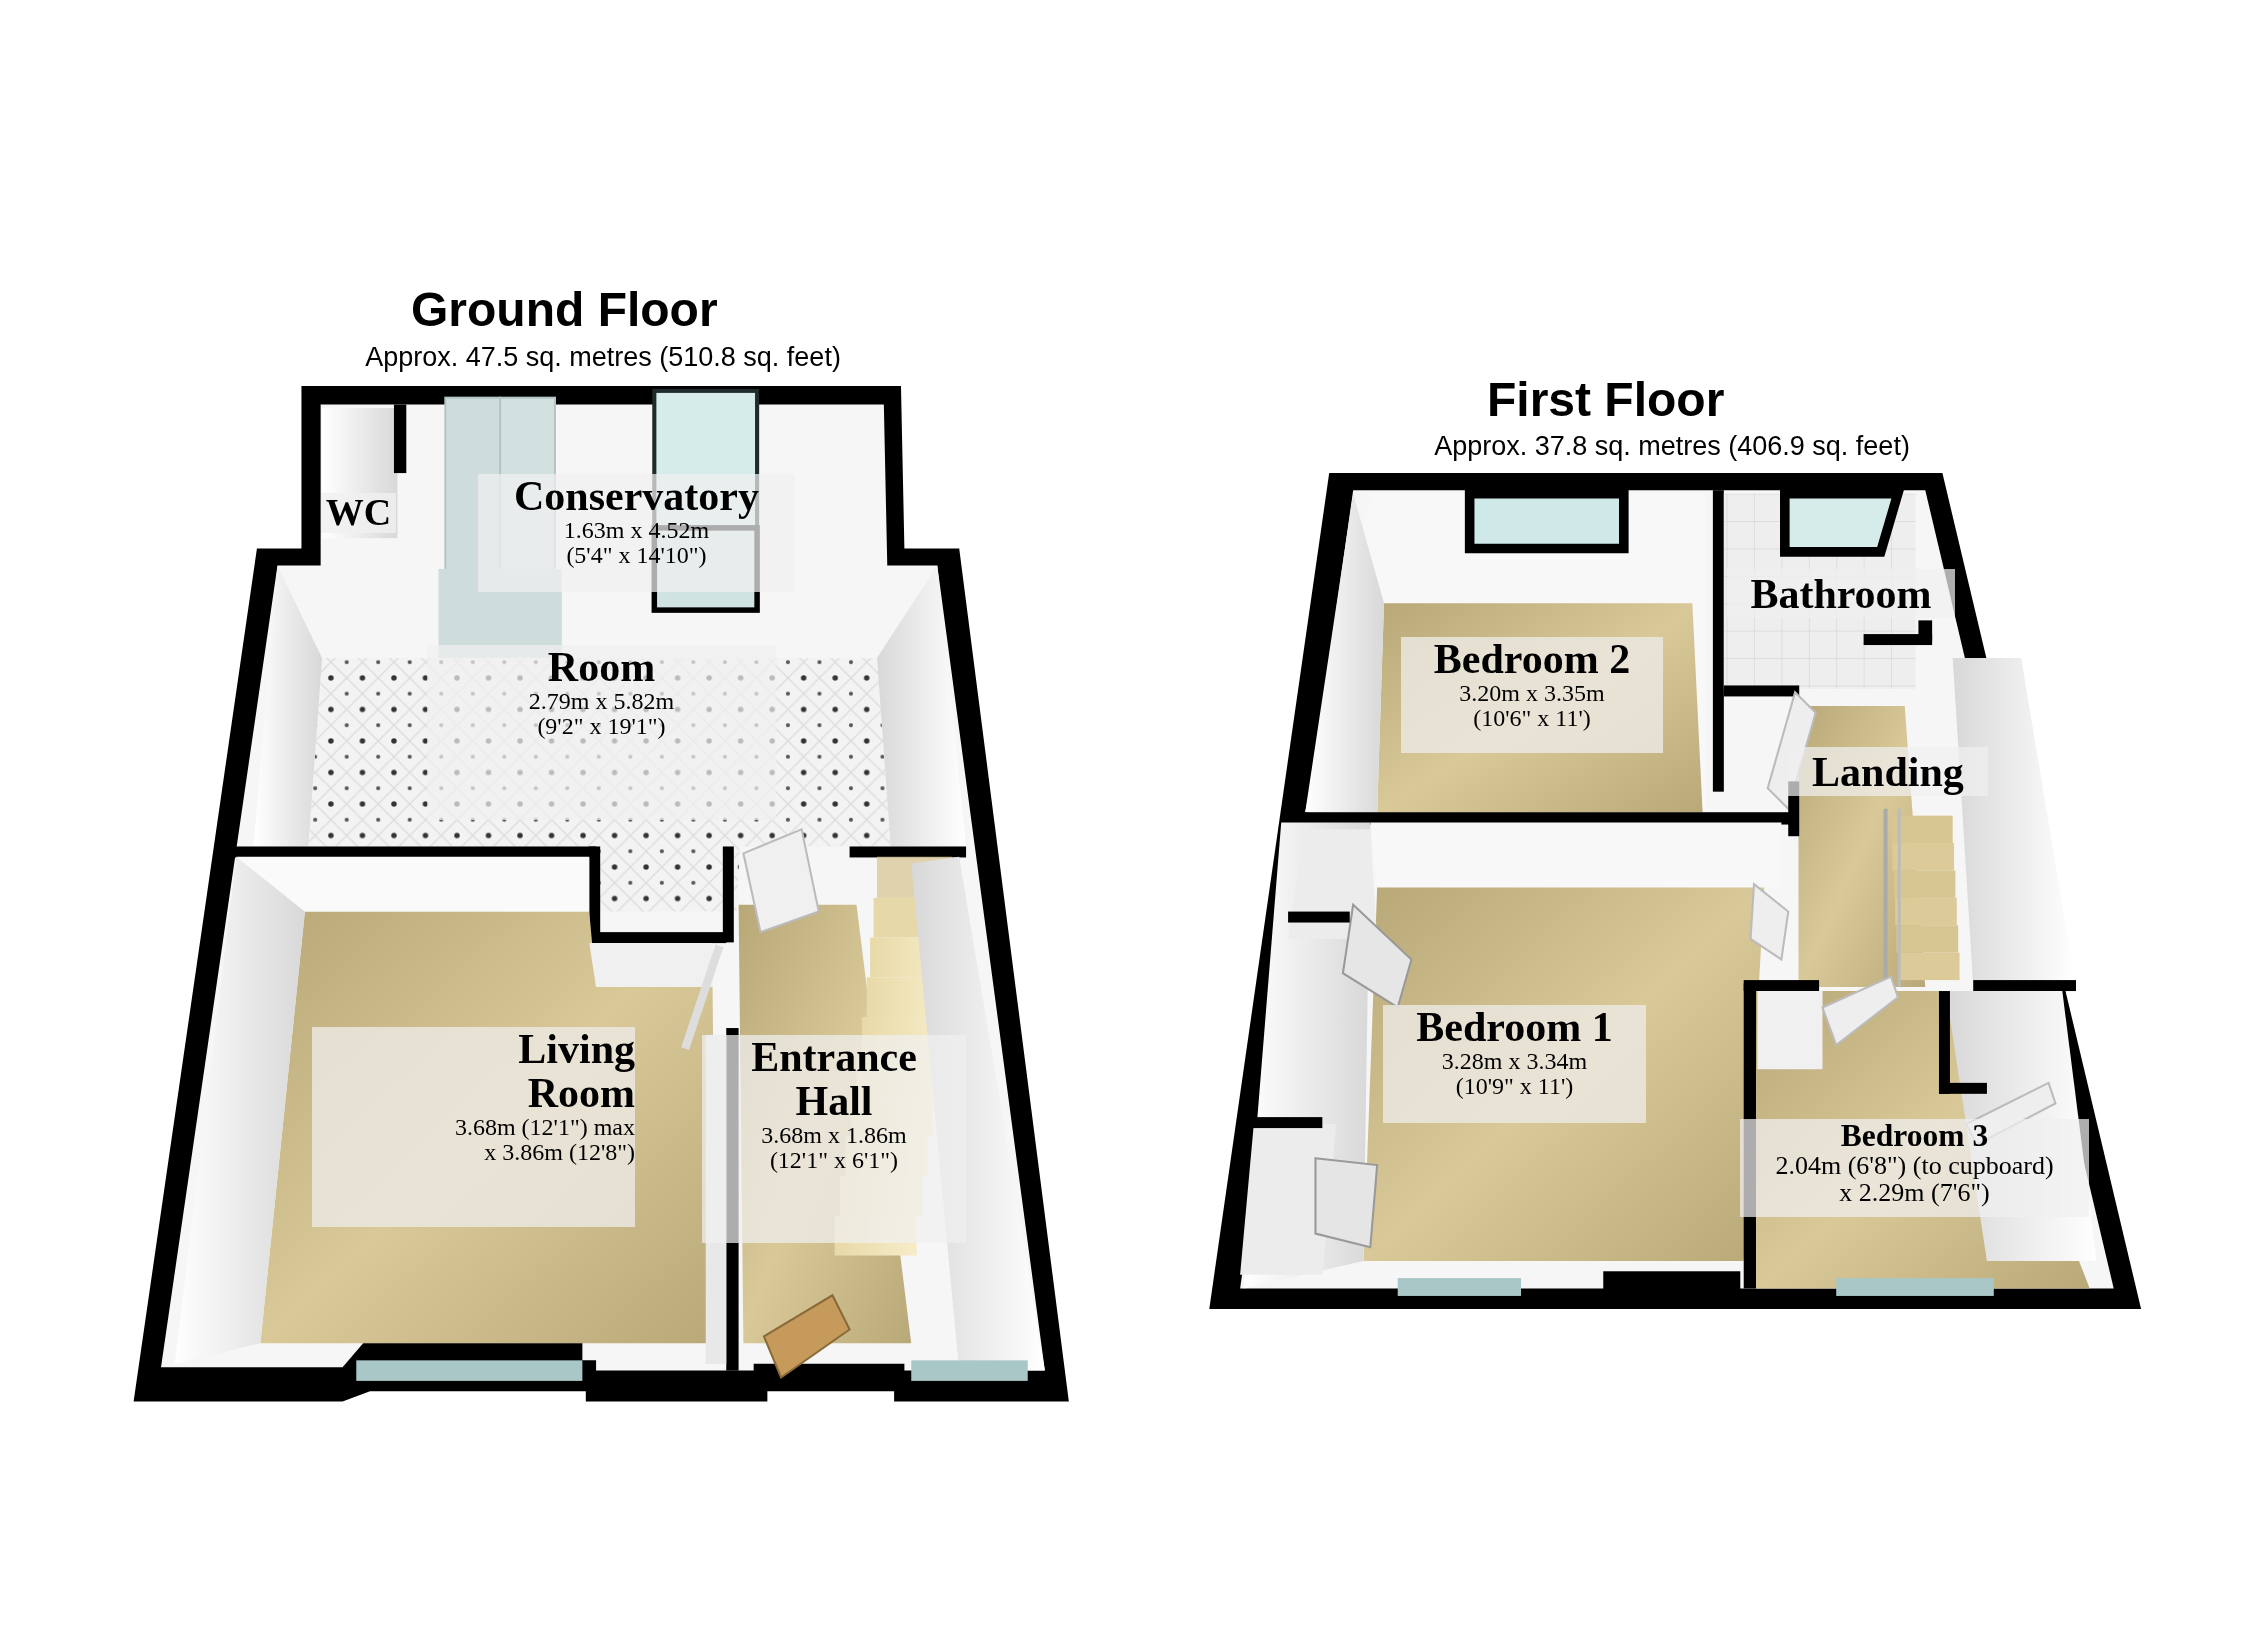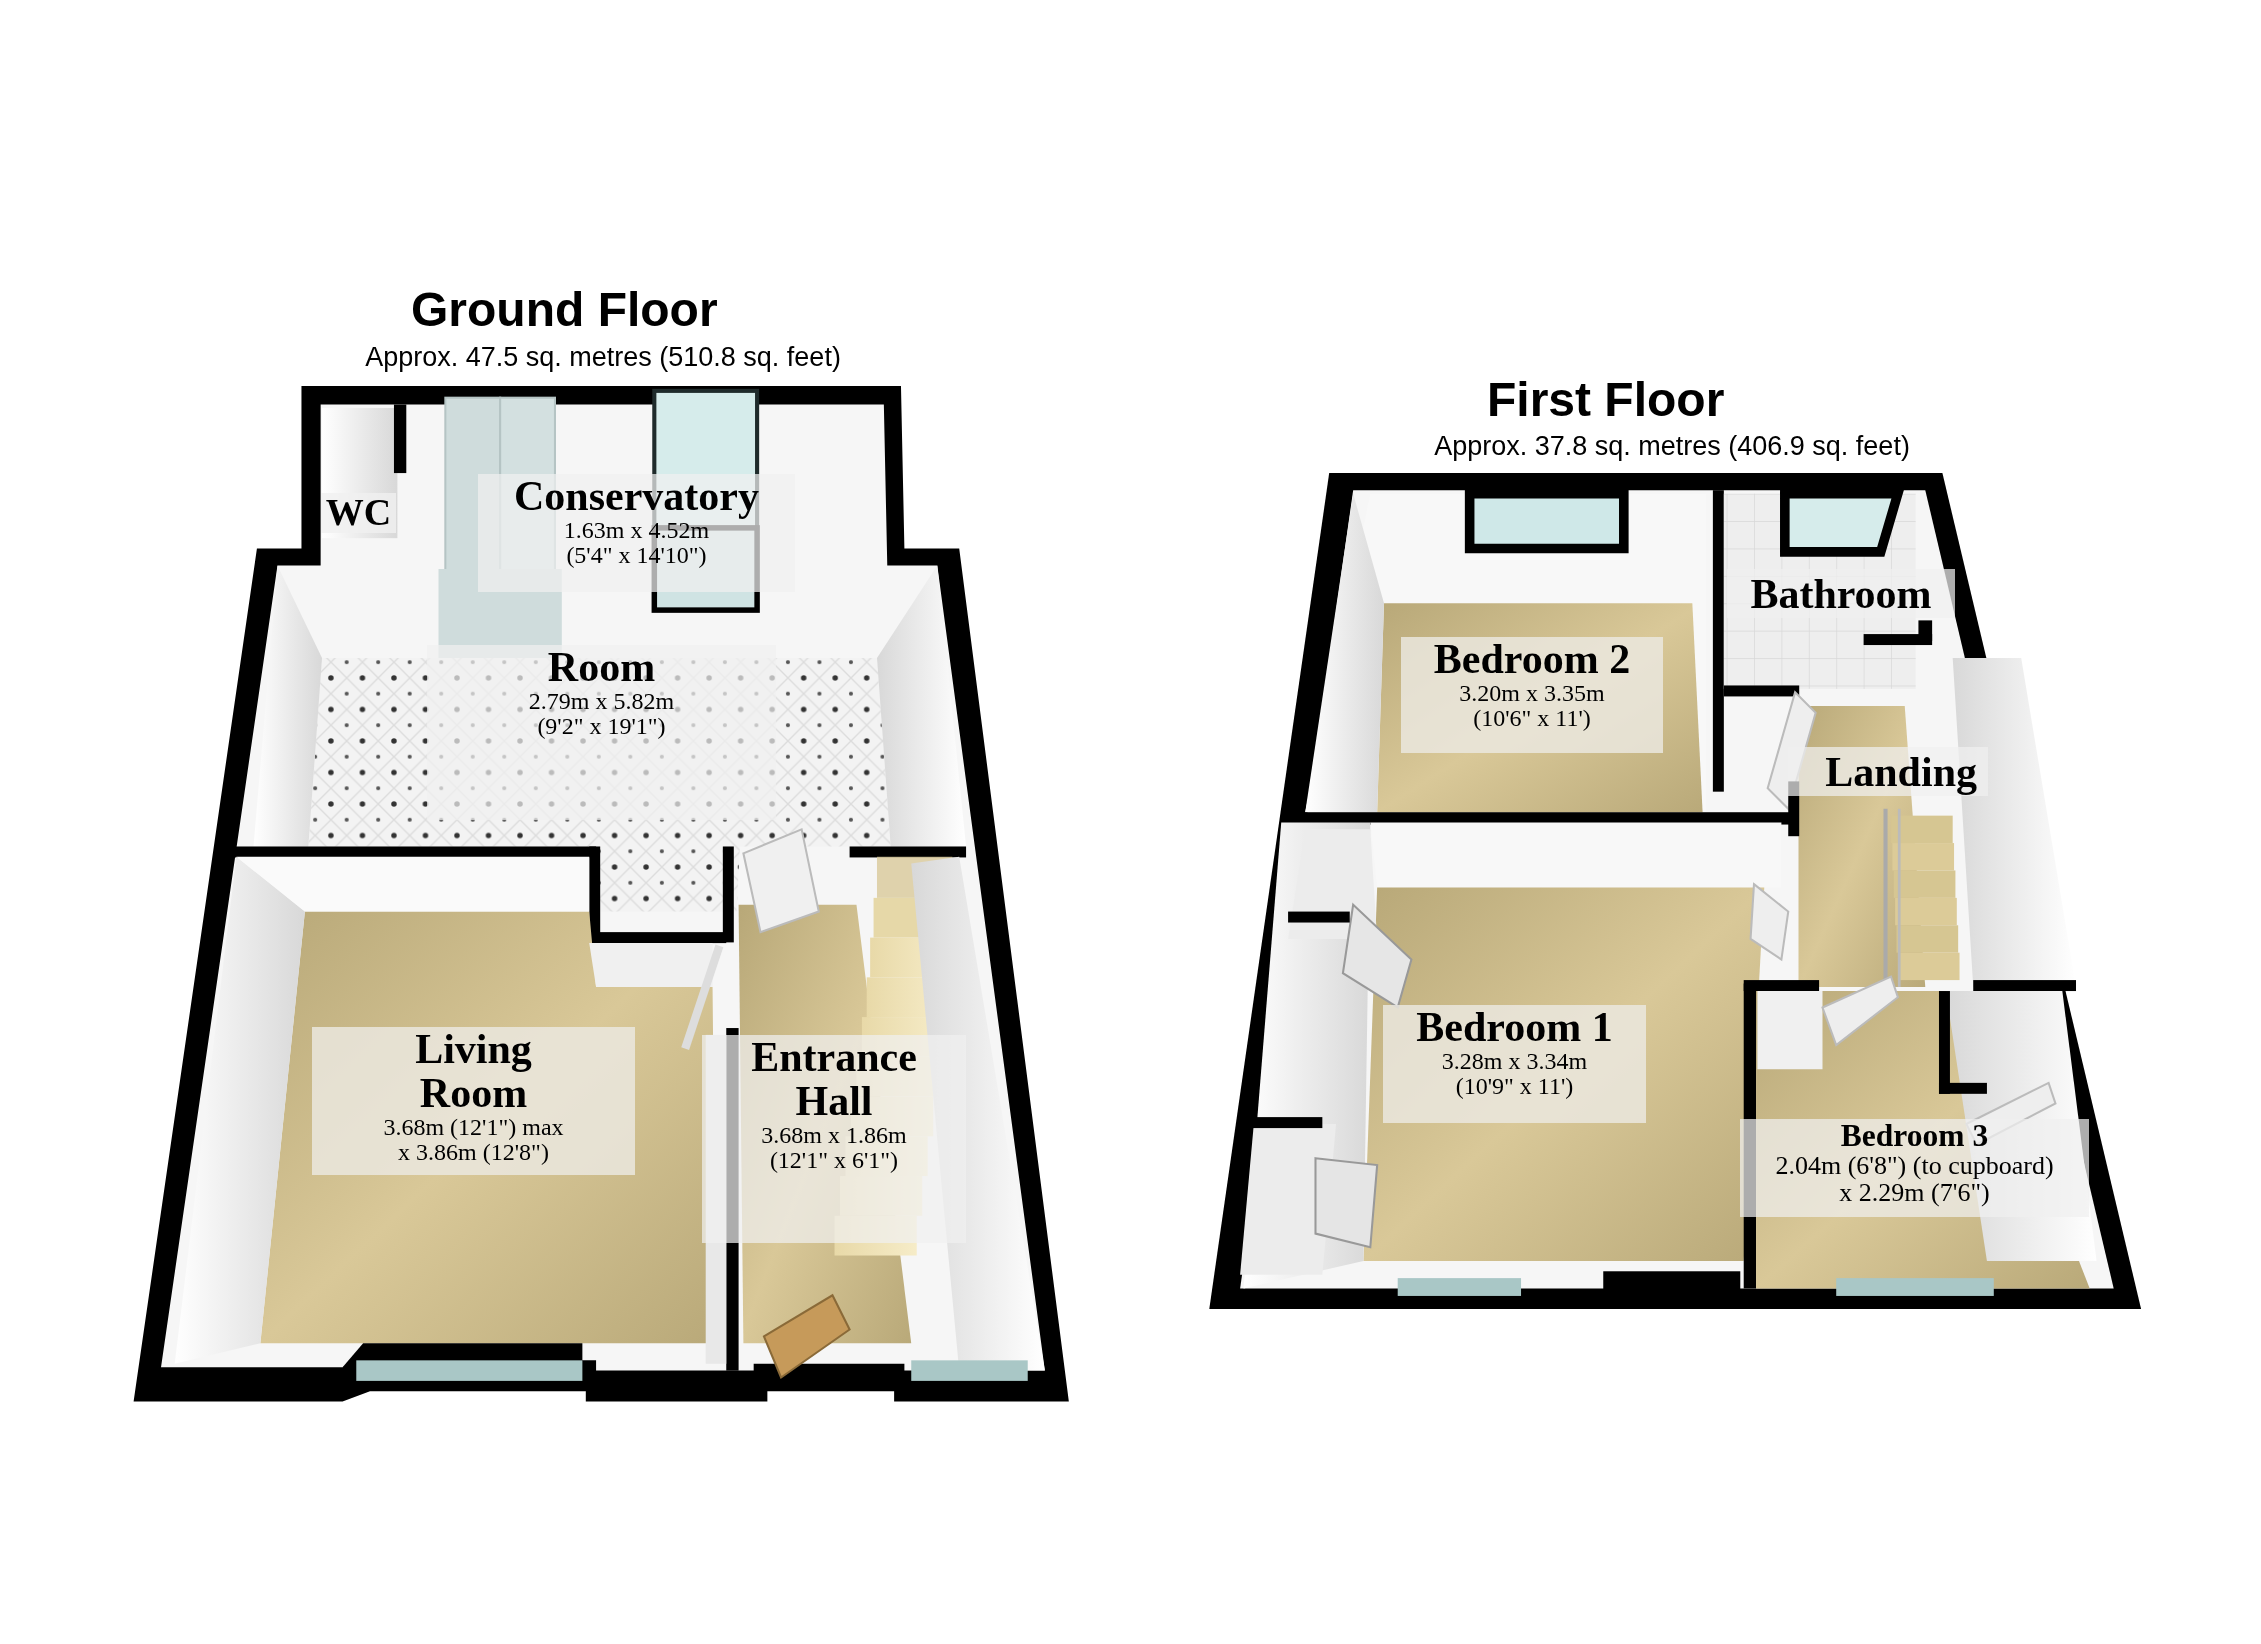--- a/index.html
+++ b/index.html
@@ -197,21 +197,21 @@
   <span class="room-dim">1.63m x 4.52m</span>
   <span class="room-dim">(5'4" x 14'10")</span>
 </div>
 
 <div class="room-label glass" style="left:427px; top:645px; width:349px; height:175px;">
   <span class="room-name">Room</span>
   <span class="room-dim">2.79m x 5.82m</span>
   <span class="room-dim">(9'2" x 19'1")</span>
 </div>
 
-<div class="room-label" style="left:312px; top:1027px; width:323px; height:148px;">
+<div class="room-label" style="left:312px; top:1027px; width:323px; height:200px;text-align:right;">
   <span class="room-name">Living</span>
   <span class="room-name">Room</span>
   <span class="room-dim">3.68m (12'1") max</span>
   <span class="room-dim">x 3.86m (12'8")</span>
 </div>
 
 <div class="room-label glass" style="left:702px; top:1035px; width:264px; height:208px;">
   <span class="room-name">Entrance</span>
   <span class="room-name">Hall</span>
   <span class="room-dim">3.68m x 1.86m</span>
@@ -224,21 +224,21 @@
 <div class="room-label" style="left:1401px; top:637px; width:262px; height:116px;">
   <span class="room-name">Bedroom 2</span>
   <span class="room-dim">3.20m x 3.35m</span>
   <span class="room-dim">(10'6" x 11')</span>
 </div>
 
 <div class="room-label nameonly glass" style="left:1727px; top:569px; width:206px;">
   <span class="room-name">Bathroom</span>
 </div>
 
-<div class="room-label nameonly glass" style="left:1788px; top:747px; width:178px;text-align:right;">
+<div class="room-label nameonly glass" style="left:1788px; top:747px; width:178px;">
   <span class="room-name">Landing</span>
 </div>
 
 <div class="room-label" style="left:1383px; top:1005px; width:263px; height:118px;">
   <span class="room-name">Bedroom 1</span>
   <span class="room-dim">3.28m x 3.34m</span>
   <span class="room-dim">(10'9" x 11')</span>
 </div>
 
 <div class="room-label small glass" style="left:1740px; top:1119px; width:349px; height:98px;">

